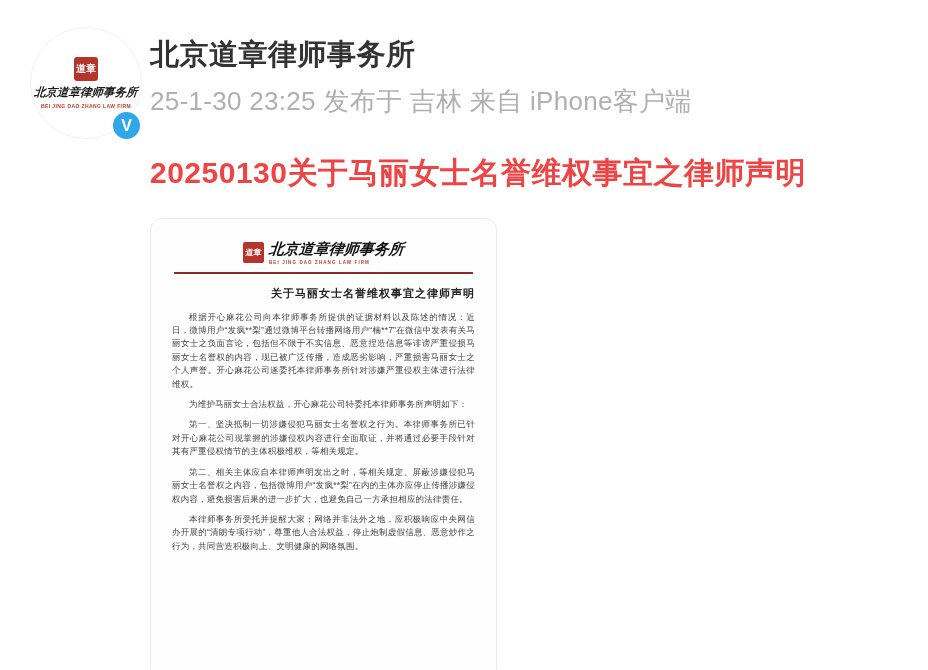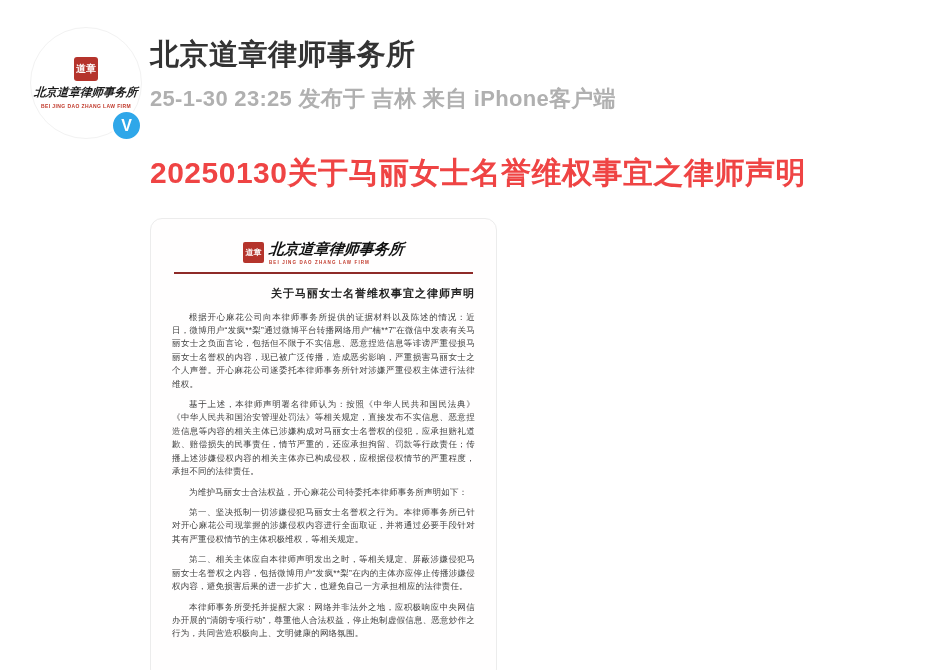--- a/index.html
+++ b/index.html
@@ -24,21 +24,21 @@
     font-family:"DejaVu Serif", serif;font-style:italic;transform:skewX(-4deg);
   }
   .avatar-en{font-size:5px;color:#c0392b;letter-spacing:0.4px;margin-top:3px;white-space:nowrap;font-weight:bold;}
   .verified-badge{
     position:absolute;right:0;bottom:-2px;width:31px;height:31px;border-radius:50%;
     background:#2fa7e9;border:2.5px solid #fff;box-sizing:border-box;
     color:#fff;font-weight:bold;font-size:16px;display:flex;align-items:center;justify-content:center;
   }
   .header-text{margin-left:8px;padding-top:10px;}
   .author-name{font-size:29px;font-weight:700;color:#333;letter-spacing:0.5px;line-height:1.2;}
-  .post-meta{font-size:22px;color:#b0b0b0;margin-top:12px;letter-spacing:0.3px;font-weight:bold;}
+  .post-meta{font-size:26px;color:#b0b0b0;margin-top:12px;letter-spacing:0.3px;}
   .post-title{
     margin:14px 0 0 120px;font-size:30px;font-weight:700;color:#ef4444;letter-spacing:0.5px;
   }
   
   .doc-card{
     margin:24px 0 0 120px;width:347px;height:463px;box-sizing:border-box;
     background:#fffefe;border:1px solid #ececec;border-radius:12px;
     padding:20px 21px 10px;position:relative;cursor:pointer;
   }
   .letterhead{display:flex;align-items:center;justify-content:center;gap:5px;margin-top:2px;}
@@ -93,21 +93,20 @@
         <div class="lh-name">北京道章律师事务所</div>
         <div class="lh-en">BEI JING DAO ZHANG LAW FIRM</div>
       </div>
     </div>
     <div class="lh-rule"></div>
 
     <div class="doc-title">关于马丽女士名誉维权事宜之律师声明</div>
 
     <div class="doc-body">
       <p>根据开心麻花公司向本律师事务所提供的证据材料以及陈述的情况：近日，微博用户“发疯**梨”通过微博平台转播网络用户“楠**7”在微信中发表有关马丽女士之负面言论，包括但不限于不实信息、恶意捏造信息等诽谤严重侵损马丽女士名誉权的内容，现已被广泛传播，造成恶劣影响，严重损害马丽女士之个人声誉。开心麻花公司遂委托本律师事务所针对涉嫌严重侵权主体进行法律维权。</p>
-      <p>基于上述，本律师声明署名律师认为：按照《中华人民共和国民法典》《中华人民共和国治安管理处罚法》等相关规定，直接发布不实信息、恶意捏造信息等内容的相关主体已涉嫌构成对马丽女士名誉权的侵犯，应承担赔礼道歉、赔偿损失的民事责任，情节严重的，还应承担拘留、罚款等行政责任；传播上述涉嫌侵权内容的相关主体亦已构成侵权，应根据侵权情节的严重程度，承担不同的法律责任。</p>
       <p>为维护马丽女士合法权益，开心麻花公司特委托本律师事务所声明如下：</p>
       <p>第一、坚决抵制一切涉嫌侵犯马丽女士名誉权之行为。本律师事务所已针对开心麻花公司现掌握的涉嫌侵权内容进行全面取证，并将通过必要手段针对其有严重侵权情节的主体积极维权，等相关规定。</p>
       <p>第二、相关主体应自本律师声明发出之时，等相关规定、屏蔽涉嫌侵犯马丽女士名誉权之内容，包括微博用户“发疯**梨”在内的主体亦应停止传播涉嫌侵权内容，避免损害后果的进一步扩大，也避免自己一方承担相应的法律责任。</p>
       <p>本律师事务所受托并提醒大家：网络并非法外之地，应积极响应中央网信办开展的“清朗专项行动”，尊重他人合法权益，停止炮制虚假信息、恶意炒作之行为，共同营造积极向上、文明健康的网络氛围。</p>
     </div>
 
   </div>
 
 </div>
 

